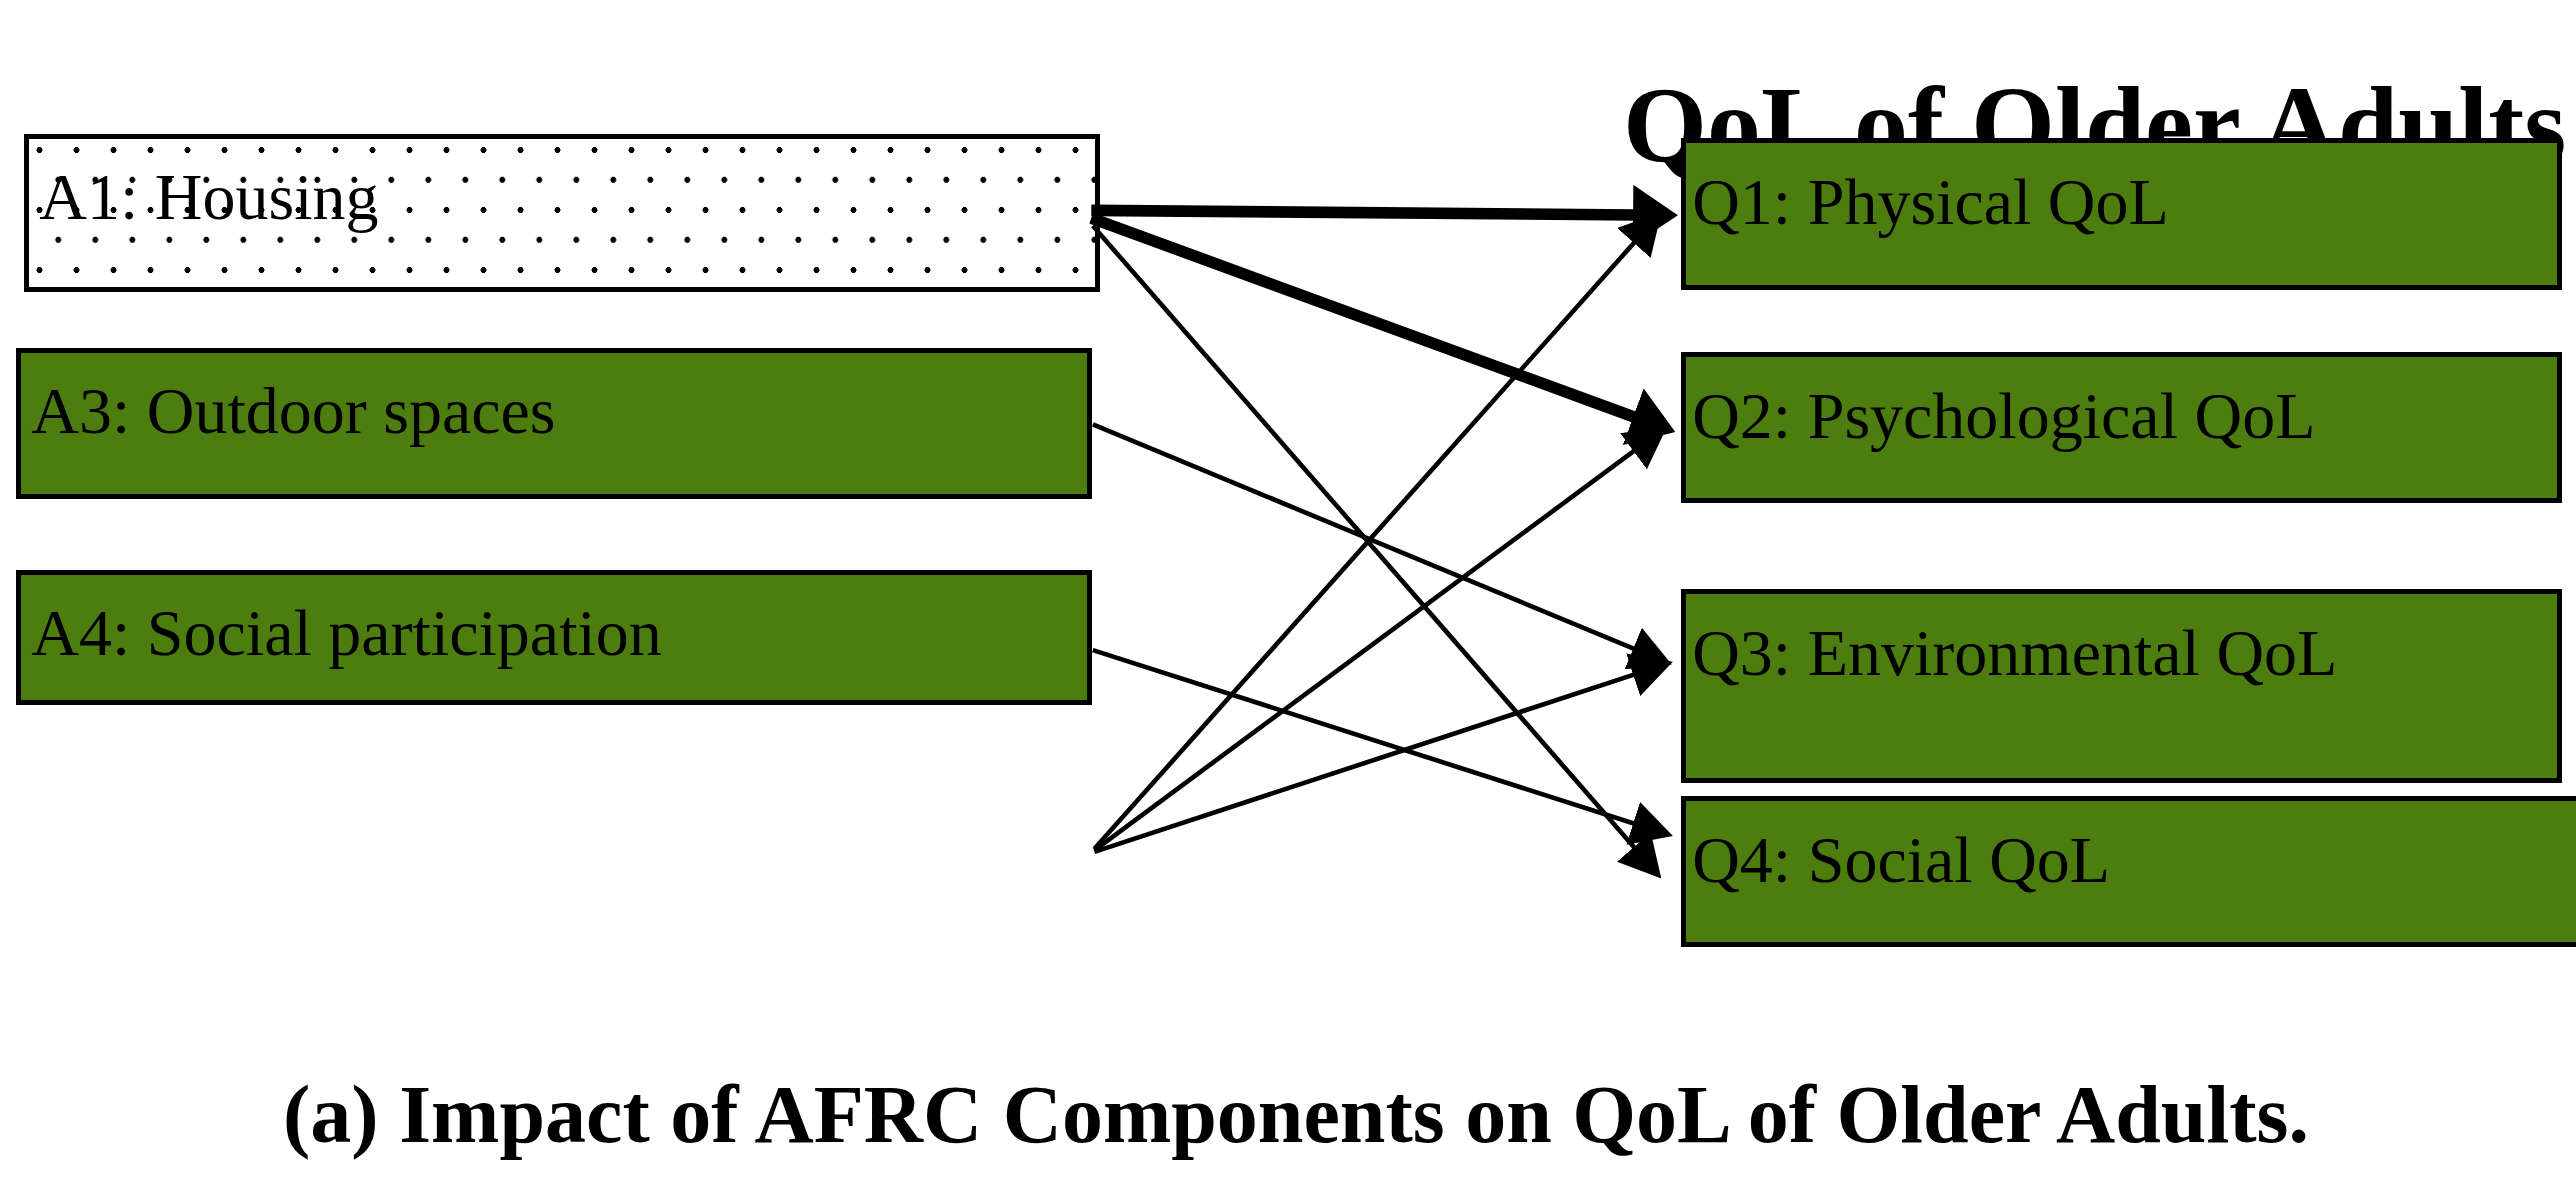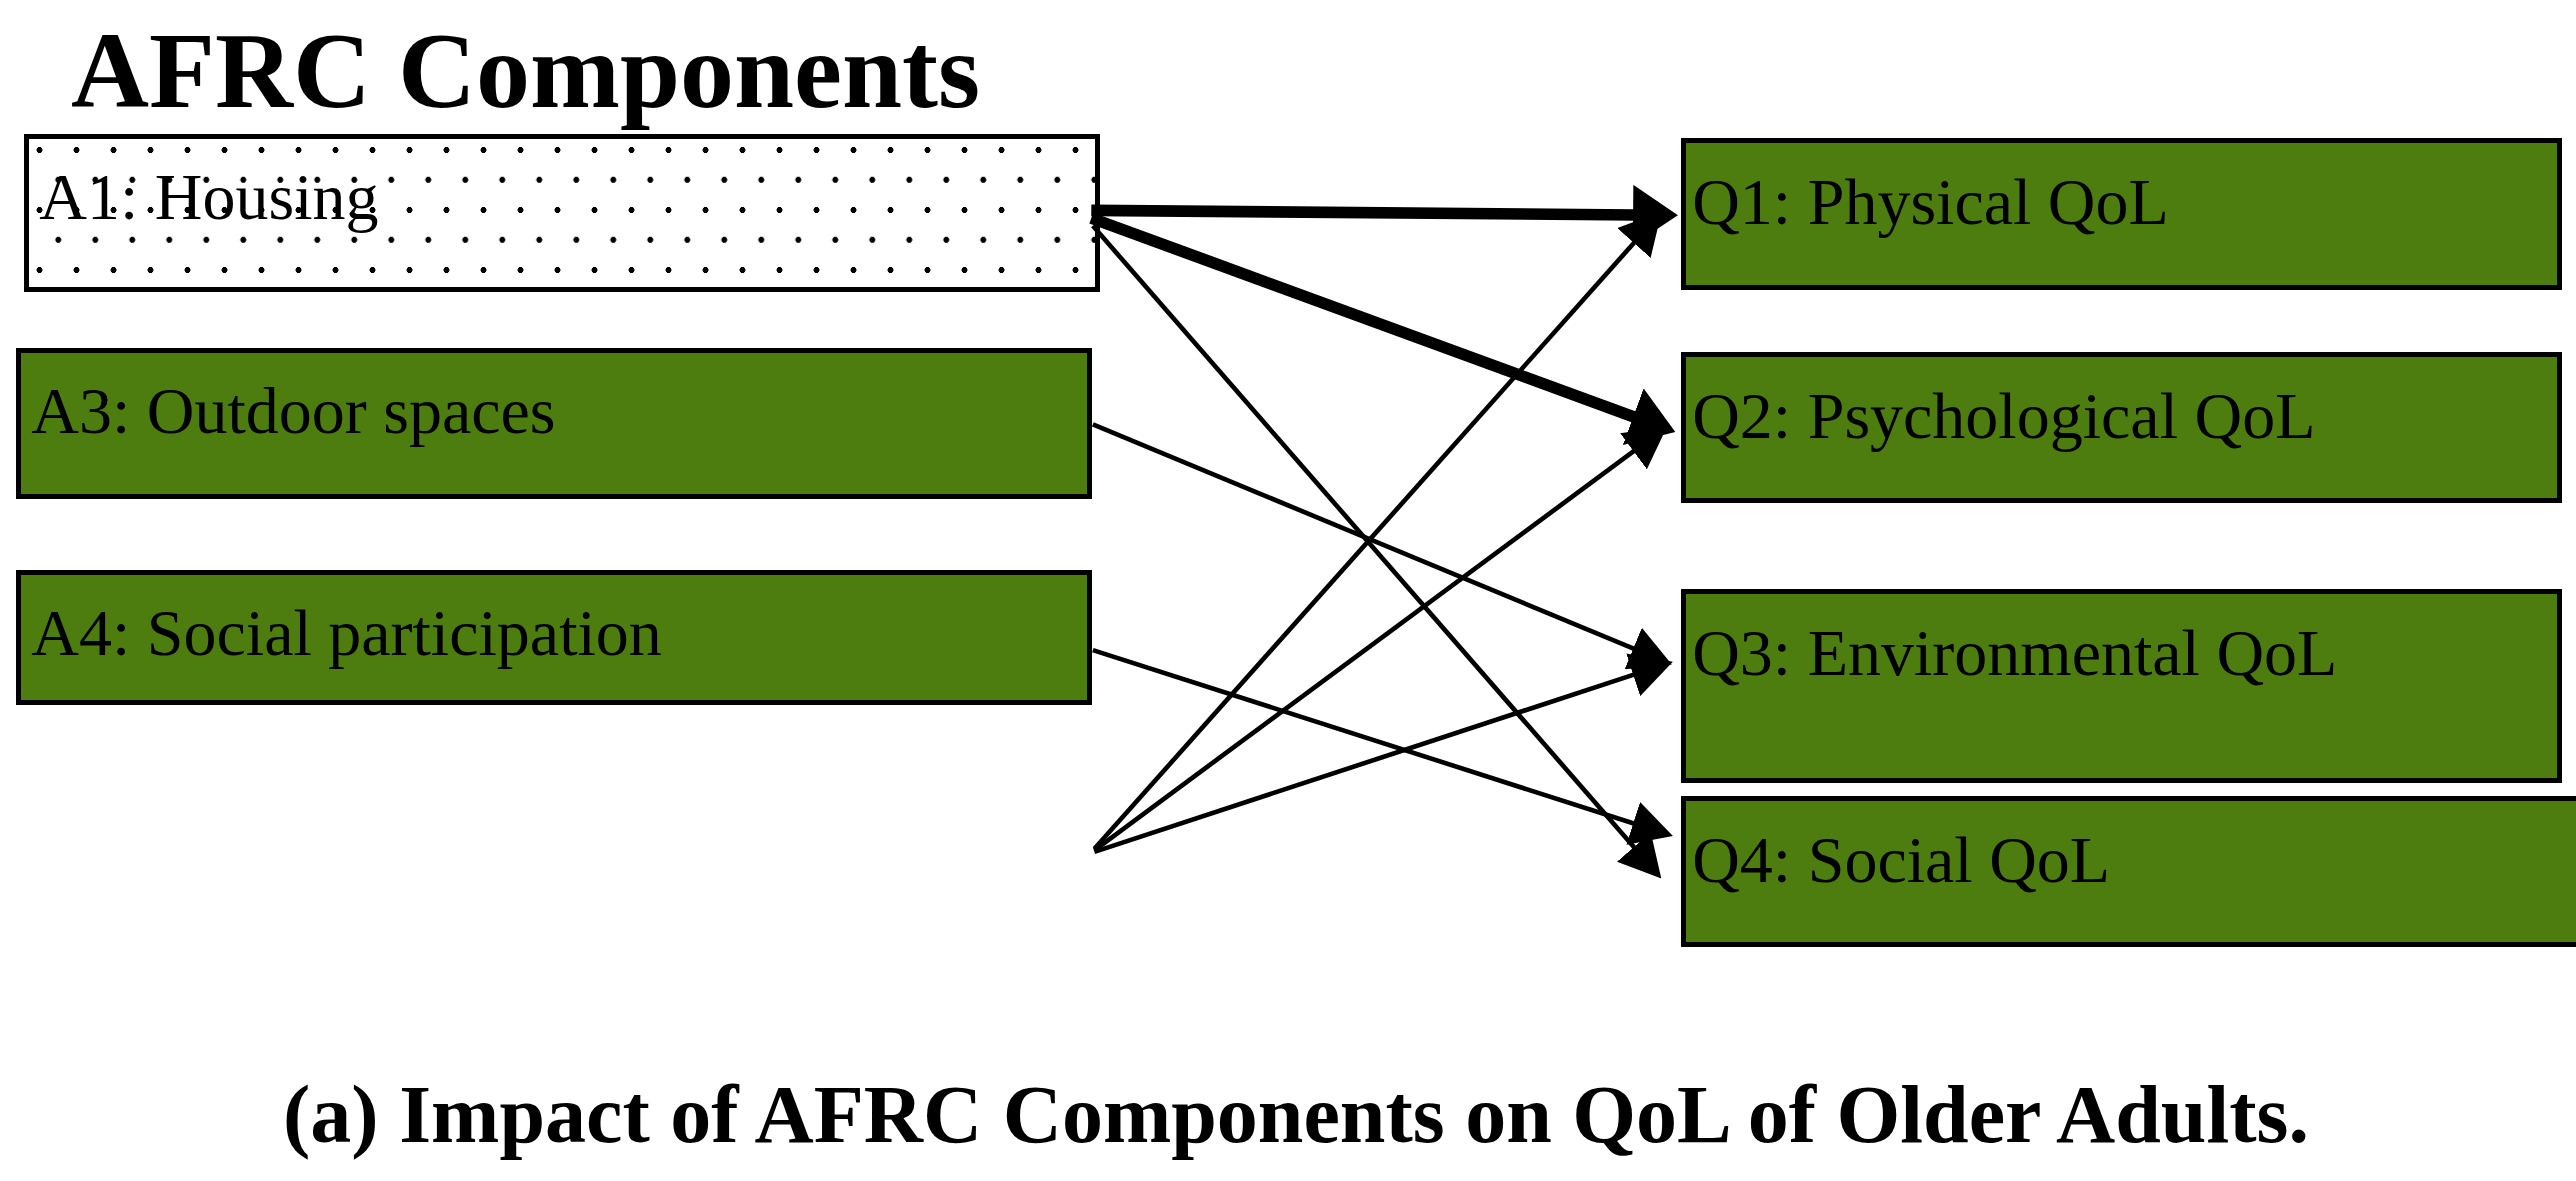--- a/index.html
+++ b/index.html
@@ -65,22 +65,22 @@
   #edges-svg{
     position:absolute;left:0;top:0;width:2576px;height:1182px;
     pointer-events:none;
   }
 </style>
 </head>
 <body>
 
 <div id="stage">
 
-  <div id="hdr-left" class="hdr">AFRC Components</div>
 
+  <div id="hdr-right" class="hdr">QoL of Older Adults</div>
 
   <div id="box-a1" class="box">
     <span class="lbl">A1: Housing</span>
   </div>
   <div id="box-a3" class="box">
     <span class="lbl">A3: Outdoor spaces</span>
   </div>
   <div id="box-a4" class="box">
     <span class="lbl">A4: Social participation</span>
   </div>

